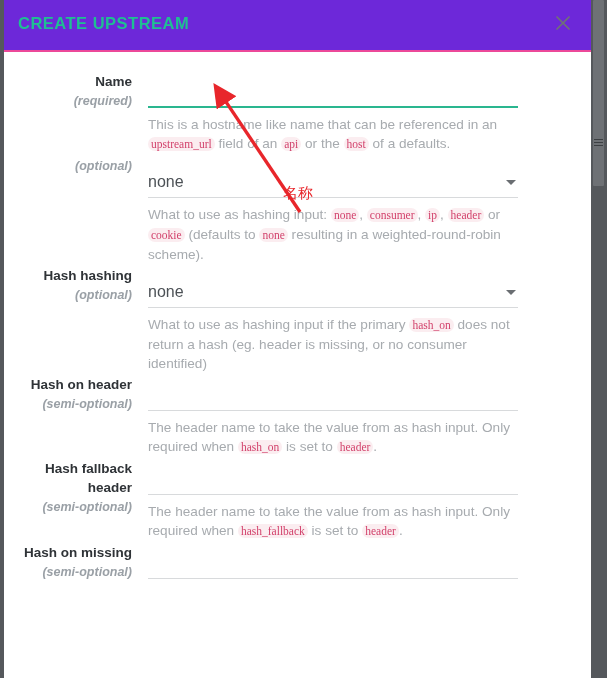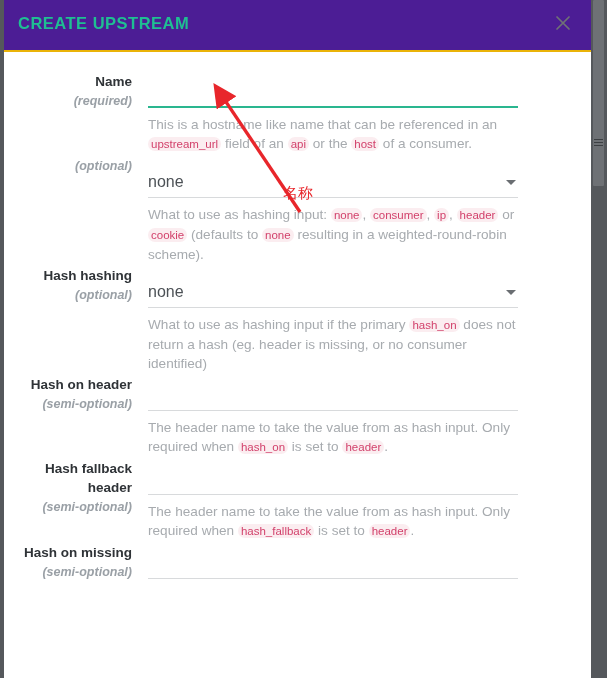--- a/index.html
+++ b/index.html
@@ -66,22 +66,22 @@
     top: 0;
     width: 587px;
     height: 678px;
     background: #ffffff;
     overflow: hidden;
   }
 
   .modal-header {
     position: relative;
     height: 50px;
-    background: #4c1d95;
-    border-bottom: 2px solid #eab308;
+    background: #6d28d9;
+    border-bottom: 2px solid #ec4899;
   }
   .modal-title {
     position: absolute;
     left: 14px;
     top: 14px;
     font-size: 16.5px;
     font-weight: bold;
     letter-spacing: 0.5px;
     color: #1fbf92;
   }
@@ -181,21 +181,21 @@
   }
 
   .help {
     width: 372px;
     margin-top: 7px;
     font-size: 13.6px;
     line-height: 19px;
     color: #a7abaf;
   }
   .help code {
-    font-family: Liberation Sans, sans-serif;
+    font-family: Liberation Serif, serif;
     font-size: 11.5px;
     background: #fbedf0;
     color: #d2416b;
     padding: 1px 3px;
     border-radius: 7px;
   }
 
   
   .annotation-layer {
     position: absolute;
@@ -240,21 +240,21 @@
     </div>
 
     <div class="modal-body" id="form-body">
         <div class="field-row">
           <div class="field-label">
             <span class="name">Name</span>
             <span class="req">(required)</span>
           </div>
           <div class="field-control">
             <input type="text" class="txt-input focused" placeholder="" value="" style="">
-            <div class="help"><span>This is a hostname like name that can be referenced in an </span><code>upstream_url</code><span> field of an </span><code>api</code><span> or the </span><code>host</code><span> of a consumer.</span></div>
+            <div class="help"><span>This is a hostname like name that can be referenced in an </span><code>upstream_url</code><span> field of an </span><code>api</code><span> or the </span><code>host</code><span> of a defaults.</span></div>
           </div>
         </div>
         <div class="field-row">
           <div class="field-label">
             <span class="req">(optional)</span>
           </div>
           <div class="field-control">
             <div class="select-wrap">
               <div class="select-value">none</div>
               <div class="caret"></div>

